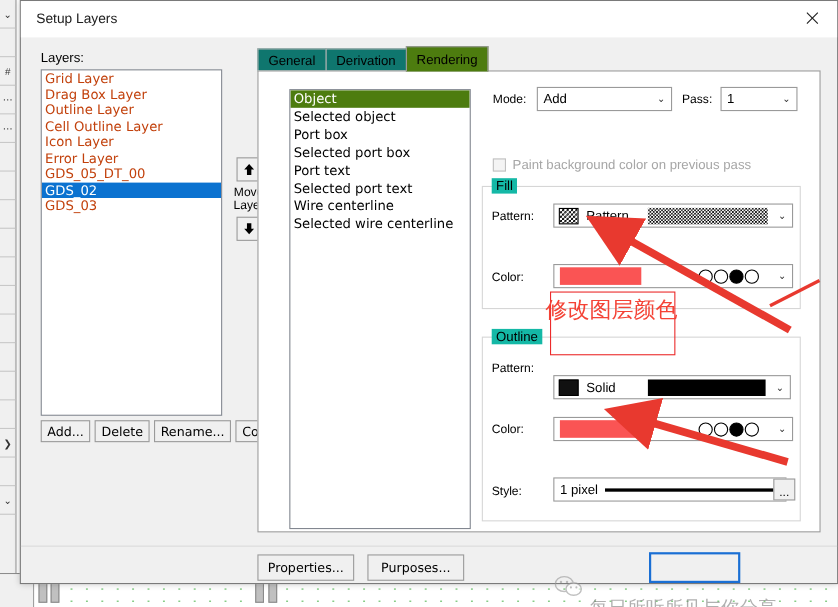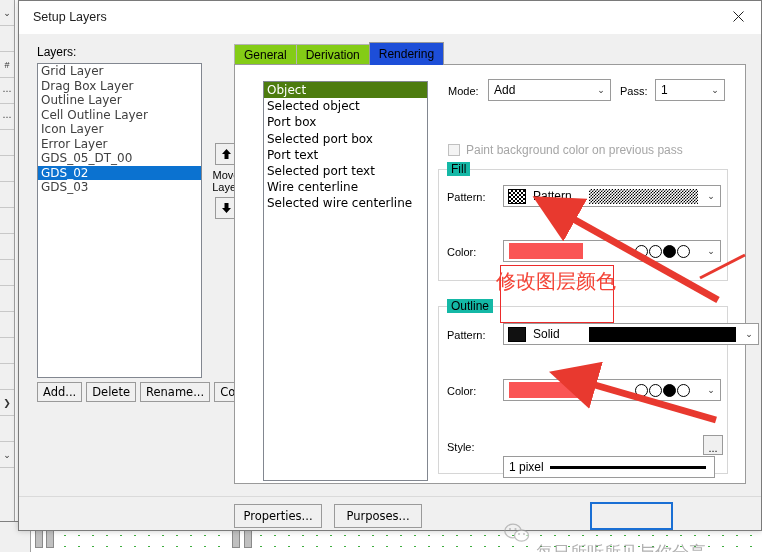--- a/index.html
+++ b/index.html
@@ -63,21 +63,21 @@
   }
 
   
   #layers-label{position:absolute;left:18px;top:44px;font-size:12px;color:#000;}
   #layers-list{
     position:absolute;left:18px;top:62px;width:165px;height:315px;
     background:#ffffff;border:1px solid #828790;box-sizing:border-box;
     overflow:hidden;
   }
   .layer-item{
-    font-size:12px;line-height:14.5px;padding:0 3px;color:#404040;
+    font-size:12px;line-height:14.5px;padding:0 3px;color:#c2410c;
     white-space:nowrap;font-family:"DejaVu Sans",sans-serif;
   }
   .layer-item.sel{background:#0b72d0;color:#ffffff;}
 
   #move-col{position:absolute;left:192px;top:142px;width:30px;text-align:center;}
   .move-btn{
     width:22px;height:22px;margin:0 auto;background:#f0f0f0;
     border:1px solid #9a9a9a;box-sizing:border-box;
     display:flex;align-items:center;justify-content:center;
     font-size:11px;color:#000;
@@ -88,25 +88,25 @@
   .lbtn{
     background:#f0f0f0;border:1px solid #9a9a9a;box-sizing:border-box;
     font-size:11.5px;color:#000;height:20px;padding:0 5px;
     display:flex;align-items:center;font-family:"DejaVu Sans",sans-serif;
   }
 
   
   #tabstrip{position:absolute;left:215px;top:41px;height:23px;display:flex;align-items:flex-end;}
   .tab{
     height:21px;padding:0 9px;font-size:12px;color:#000;
-    background:#84cc16;border:1px solid #b4b4b4;border-bottom:none;
+    background:#0f766e;border:1px solid #b4b4b4;border-bottom:none;
     display:flex;align-items:center;box-sizing:border-box;margin-right:-1px;
   }
   .tab.active{
-    background:#1d4ed8;height:23px;border-color:#9a9a9a;position:relative;z-index:3;
+    background:#4d7c0f;height:23px;border-color:#9a9a9a;position:relative;z-index:3;
   }
   #tabpanel{
     position:absolute;left:215px;top:63px;width:512px;width:512px;
     height:420px;background:#ffffff;border:1px solid #9a9a9a;
     box-sizing:border-box;
   }
 
   #object-list{
     position:absolute;left:28px;top:16px;width:165px;height:400px;
     background:#ffffff;border:1px solid #828790;box-sizing:border-box;overflow:hidden;
@@ -359,42 +359,42 @@
         <div class="moon"></div>
       </div>
       <div style="flex:1"></div>
       <div class="carrow">⌄</div>
     </div>
 
     <div class="group" style="left:203px;top:241px;width:290px;height:168px;">
       <div class="group-title">Outline</div>
     </div>
     <div class="lbl" style="left:212px;top:264px;">Pattern:</div>
-    <div class="combo" style="left:268px;top:258px;width:256px;">
+    <div class="combo" style="left:268px;top:276px;width:216px;">
       <div class="blk-sw"></div>
       <div class="pat-name">Solid</div>
       <div class="solid-bar"></div>
       <div class="carrow">⌄</div>
     </div>
 
     <div class="lbl" style="left:212px;top:320px;">Color:</div>
     <div class="combo" style="left:268px;top:314px;width:218px;">
       <div class="color-sw" style="background: rgb(250, 84, 84);"></div>
       <div class="moons">
         <div class="moon"></div>
         <div class="moon"></div>
         <div class="moon full"></div>
         <div class="moon"></div>
       </div>
       <div style="flex:1"></div>
       <div class="carrow">⌄</div>
     </div>
 
     <div class="lbl" style="left:212px;top:376px;">Style:</div>
-    <div class="combo" style="left:268px;top:391px;width:212px;">
+    <div class="combo" style="left:268px;top:369px;width:212px;">
       <div class="cval" style="flex:0 0 auto;">1 pixel</div>
       <div class="style-line"></div>
     </div>
     <div class="dots-btn" style="position:absolute;left:468px;top:370px;">...</div>
   </div>
 
   <div id="dlg-sep"></div>
 
   <div id="bottom-btns">
     <div class="dbtn">Properties...</div>

